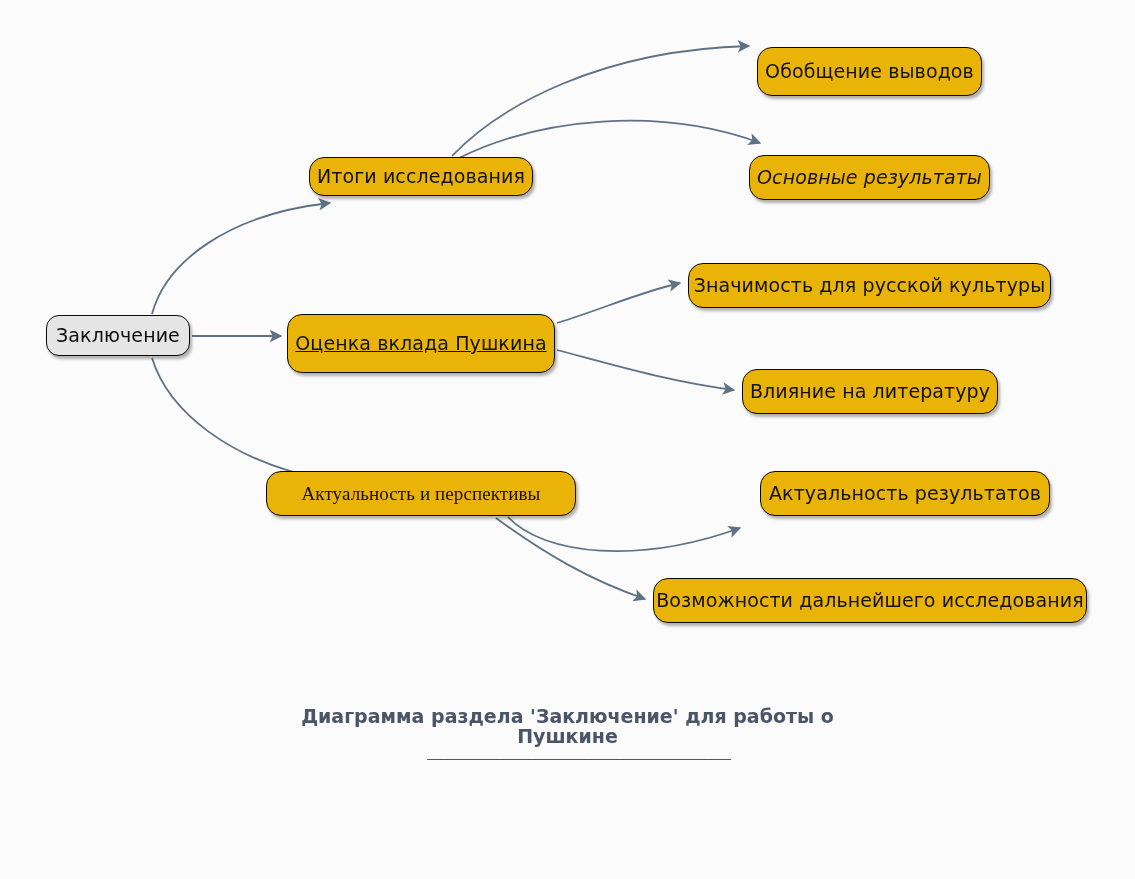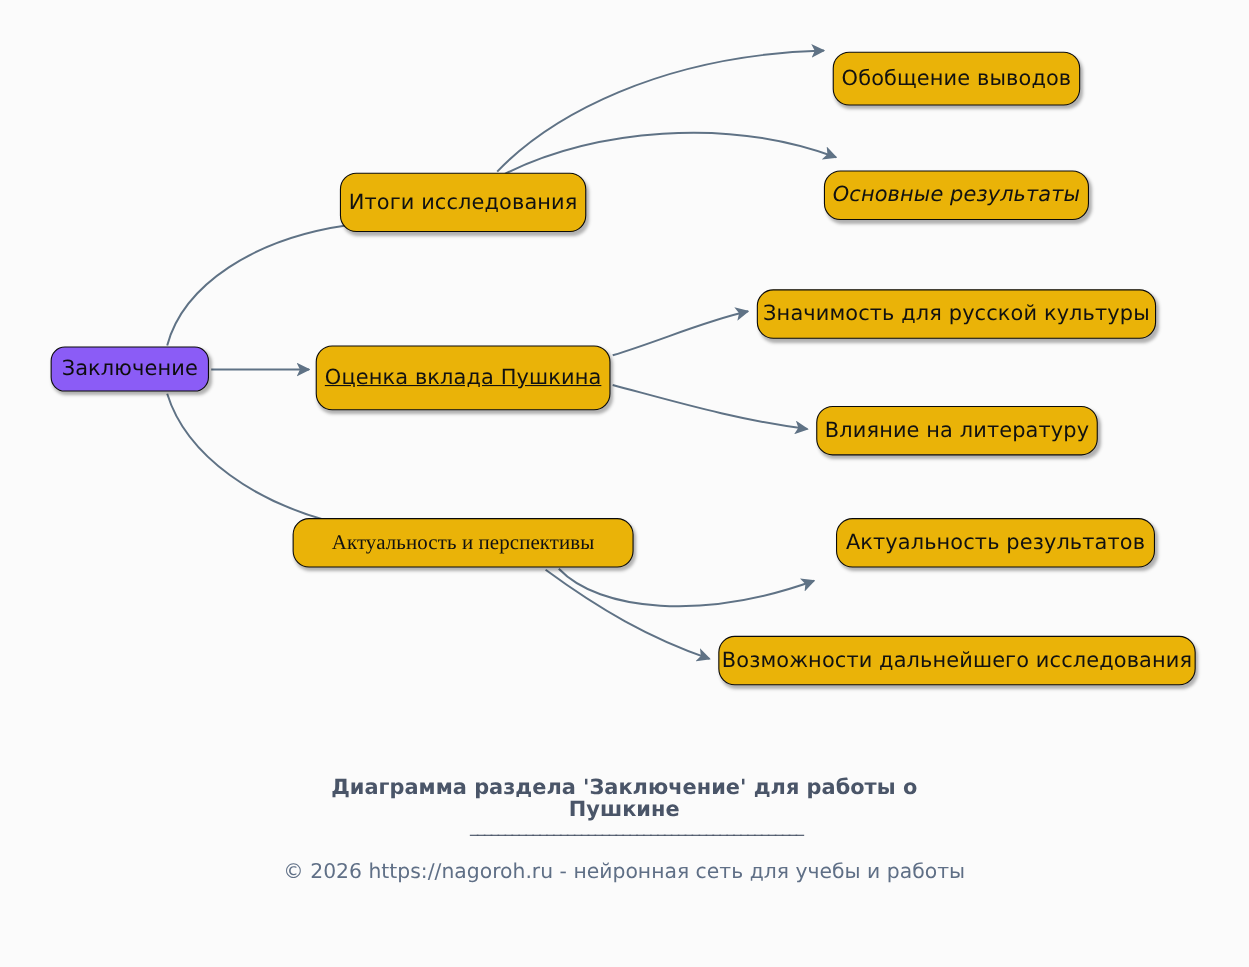--- a/index.html
+++ b/index.html
@@ -38,21 +38,21 @@
     border: 1.6px solid #0a0a0a;
     border-radius: 15px;
     color: #111111;
     font-size: 19px;
     line-height: 1;
     letter-spacing: 0.1px;
     white-space: nowrap;
     box-shadow: 2px 3px 3px rgba(0,0,0,0.30);
   }
   .node.root {
-    background: #8b5cf6;
+    background: #e5e5e5;
     border: 1.6px solid #0a0a0a;
     border-radius: 13px;
     color: #0d0d0d;
   }
   .caption {
     position: absolute;
     left: 0;
     width: 1135px;
     top: 706px;
     text-align: center;
@@ -113,21 +113,21 @@
 
       <path d="M 508,517 C 545,556 640,564 740,528"></path>
       <path d="M 496,518 C 545,554 590,580 645,599"></path>
     </g>
   </svg>
 
   <div class="node root" style="left:46px; top:315px; width:144px; height:41px;">
     <span>Заключение</span>
   </div>
 
-  <div class="node" style="left:309px; top:157px; width:224px; height:54px;">
+  <div class="node" style="left:309px; top:157px; width:224px; height:39px;">
     <span>Итоги исследования</span>
   </div>
 
   <div class="node" style="left:757px; top:47px; width:225px; height:49px;">
     <span>Обобщение выводов</span>
   </div>
 
   <div class="node" style="left:749px; top:155px; width:241px; height:45px;font-style:italic;">
     <span>Основные результаты</span>
   </div>
@@ -156,15 +156,14 @@
     <span>Возможности дальнейшего исследования</span>
   </div>
 
   <div class="caption">
     <span>Диаграмма раздела 'Заключение' для работы о</span>
     <span class="line2">Пушкине</span>
   </div>
 
   <div class="rule">________________________________________________</div>
 
-  <div class="footer">© 2026 https://nagoroh.ru - нейронная сеть для учебы и работы</div>
 
 </div>
 
 </body></html>

